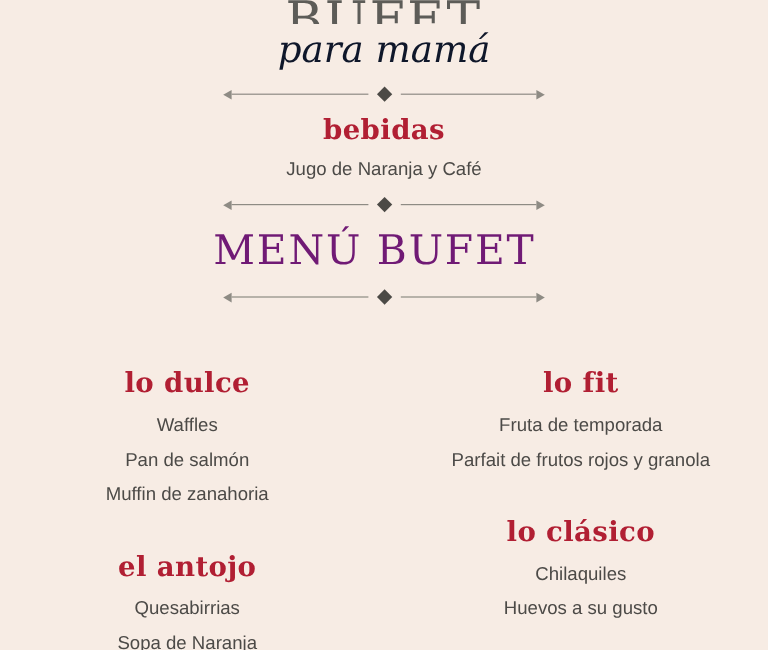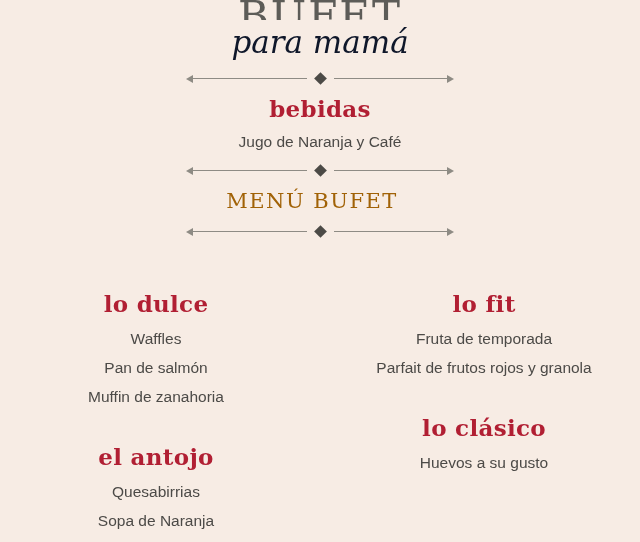--- a/index.html
+++ b/index.html
@@ -94,22 +94,22 @@
   }
   .item {
     font-family: "Liberation Sans", sans-serif;
     font-size: 15.5px;
     color: #4c4a47;
     margin: 0 0 9px 0;
     line-height: 20px;
   }
   .bufet-title {
     font-family: "DejaVu Serif", serif;
-    font-size: 21px;
-    color: #a16207;
+    font-size: 34px;
+    color: #701a75;
     letter-spacing: 1.5px;
     text-align: center;
     margin: 14px 16px 10px 0;
     font-weight: 400;
   }
 
   
   .columns {
     display: flex;
     margin-top: 18px;
@@ -198,20 +198,21 @@
     <div class="col right">
 
       <div class="block">
         <div class="section-heading">lo fit</div>
         <div class="item">Fruta de temporada</div>
         <div class="item narrow-item">Parfait de frutos rojos y granola</div>
       </div>
 
       <div class="block">
         <div class="section-heading">lo clásico</div>
+        <div class="item">Chilaquiles</div>
         <div class="item">Huevos a su gusto</div>
       </div>
 
     </div>
 
   </div>
 
 </div>
 
 </body></html>

